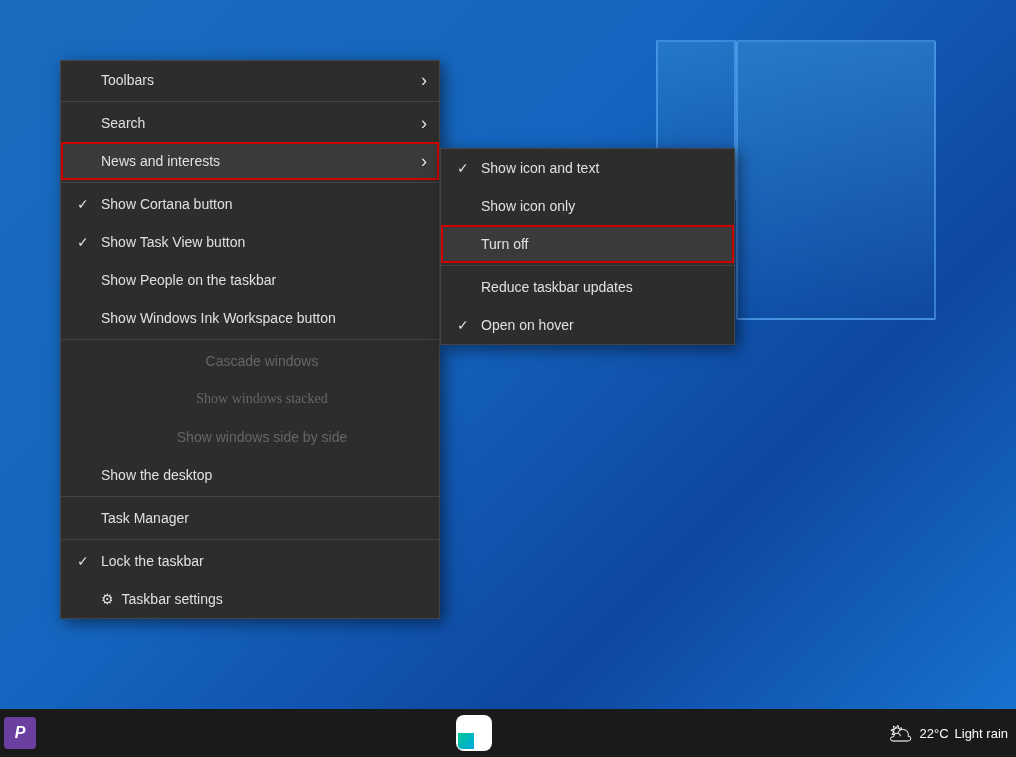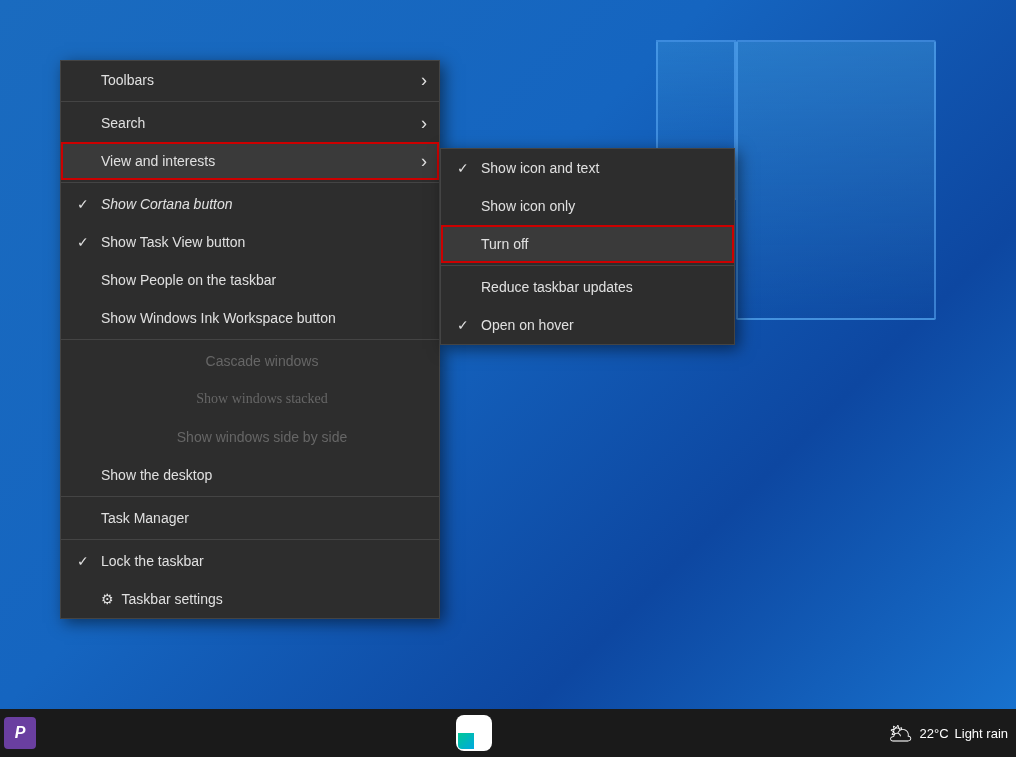--- a/index.html
+++ b/index.html
@@ -203,27 +203,27 @@
         <span class="arrow" style="font-size: 18px;">›</span>
       </div>
       <div class="menu-divider"></div>
       <div class="menu-item">
         <span class="checkmark"></span>
         <span style="flex: 1 1 0%;">Search</span>
         <span class="arrow" style="font-size: 18px;">›</span>
       </div>
       <div class="menu-item highlighted">
         <span class="checkmark"></span>
-        <span style="flex: 1 1 0%;">View and interests</span>
+        <span style="flex: 1 1 0%;">News and interests</span>
         <span class="arrow" style="font-size: 18px;">›</span>
       </div>
       <div class="menu-divider"></div>
       <div class="menu-item">
         <span class="checkmark">✓</span>
-        <span style="flex: 1 1 0%; font-style: italic;">Show Cortana button</span>
+        <span style="flex: 1 1 0%;">Show Cortana button</span>
       </div>
       <div class="menu-item">
         <span class="checkmark">✓</span>
         <span style="flex: 1 1 0%;">Show Task View button</span>
       </div>
       <div class="menu-item">
         <span class="checkmark"></span>
         <span style="flex: 1 1 0%;">Show People on the taskbar</span>
       </div>
       <div class="menu-item">

